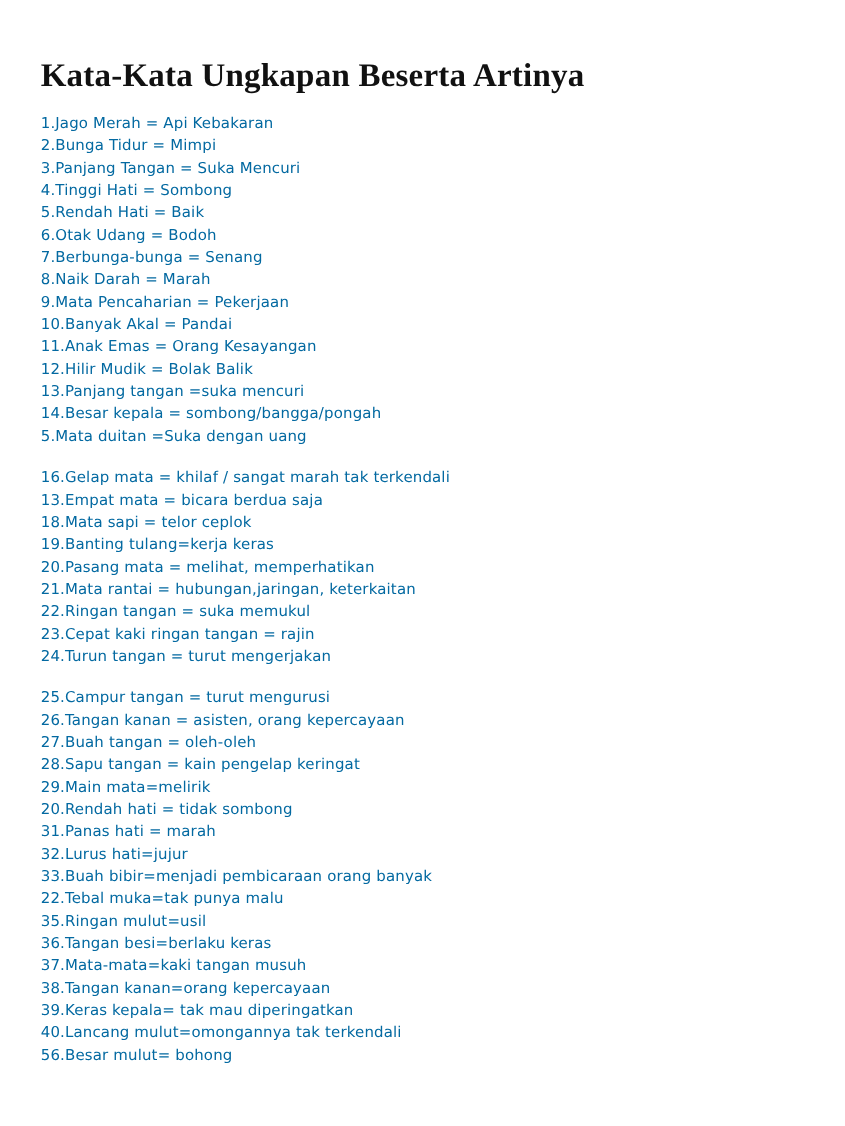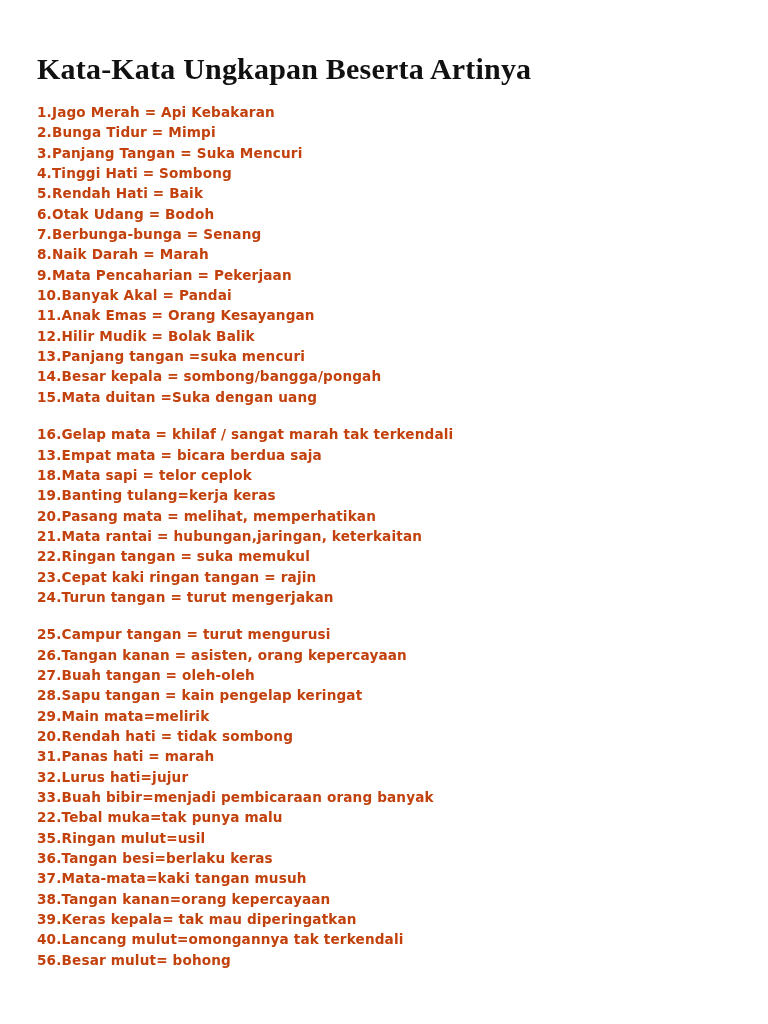--- a/index.html
+++ b/index.html
@@ -35,22 +35,21 @@
     }
     .list {
       position: absolute;
       left: 37px;
       top: 102px;
       margin: 0;
       padding: 0;
       list-style: none;
       font-family: "DejaVu Sans", "Liberation Sans", sans-serif;
       font-size: 13.6px;
-      color: #c2410c;
-      font-weight: bold;
+      color: #0369a1;
     }
     .group {
       margin: 0;
       padding: 0;
       list-style: none;
     }
     .group + .group {
       margin-top: 17px;
     }
     .item {
@@ -75,21 +74,21 @@
       <li class="item">5.Rendah Hati = Baik</li>
       <li class="item">6.Otak Udang = Bodoh</li>
       <li class="item">7.Berbunga-bunga = Senang</li>
       <li class="item">8.Naik Darah = Marah</li>
       <li class="item">9.Mata Pencaharian = Pekerjaan</li>
       <li class="item">10.Banyak Akal = Pandai</li>
       <li class="item">11.Anak Emas = Orang Kesayangan</li>
       <li class="item">12.Hilir Mudik = Bolak Balik</li>
       <li class="item">13.Panjang tangan =suka mencuri</li>
       <li class="item">14.Besar kepala = sombong/bangga/pongah</li>
-      <li class="item">15.Mata duitan =Suka dengan uang</li>
+      <li class="item">5.Mata duitan =Suka dengan uang</li>
     </ul>
     <ul class="group">
       <li class="item">16.Gelap mata = khilaf / sangat marah tak terkendali</li>
       <li class="item">13.Empat mata = bicara berdua saja</li>
       <li class="item">18.Mata sapi = telor ceplok</li>
       <li class="item">19.Banting tulang=kerja keras</li>
       <li class="item">20.Pasang mata = melihat, memperhatikan</li>
       <li class="item">21.Mata rantai = hubungan,jaringan, keterkaitan</li>
       <li class="item">22.Ringan tangan = suka memukul</li>
       <li class="item">23.Cepat kaki ringan tangan = rajin</li>

